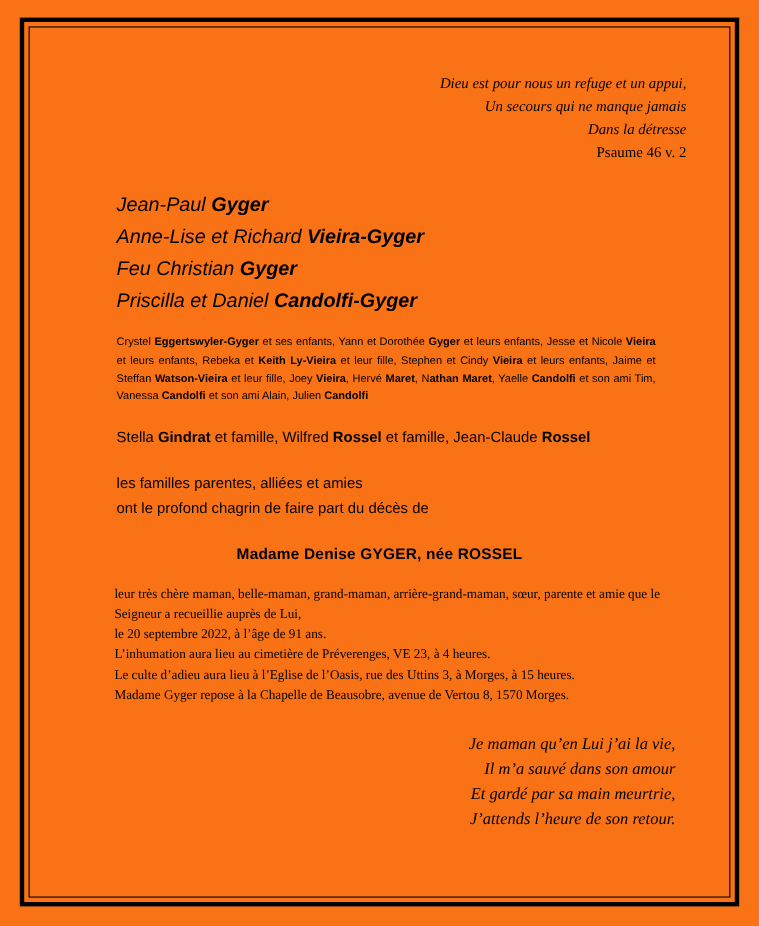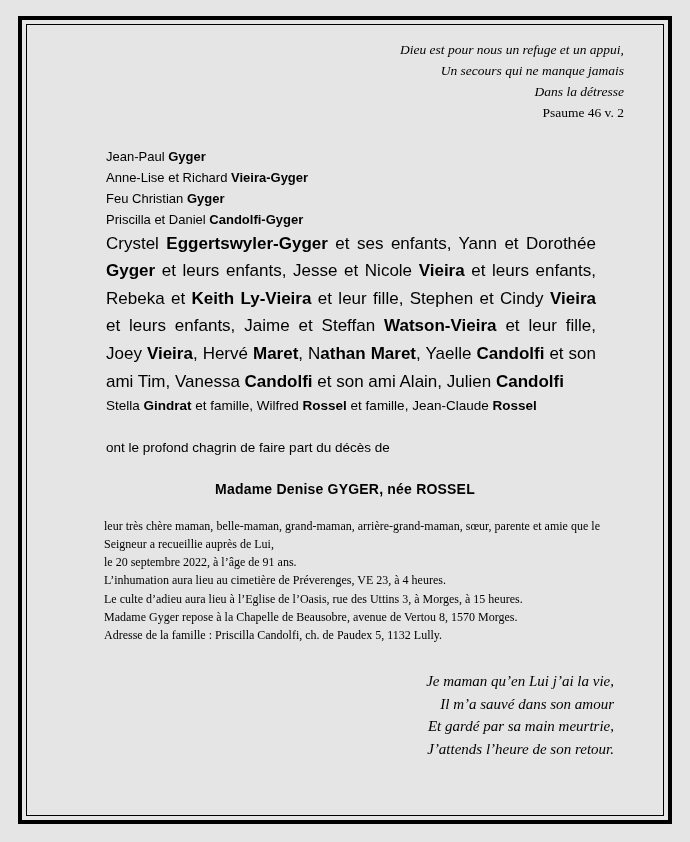--- a/index.html
+++ b/index.html
@@ -11,23 +11,23 @@
     width: 690px;
     height: 842px;
     font-family: "Liberation Sans", sans-serif;
     color: #000000;
     overflow: hidden;
   }
   .page {
     position: relative;
     width: 690px;
     height: 842px;
-    background: #e5e5e5;
+    background: #f97316;
     box-sizing: border-box;
-    padding: 6px 16px;
+    padding: 32px 16px;
   }
   .border-outer {
     position: absolute;
     left: 18px;
     top: 16px;
     right: 18px;
     bottom: 18px;
     border: 4px solid #000000;
   }
   .border-inner {
@@ -48,36 +48,39 @@
     font-size: 13.5px;
     line-height: 1.55;
     padding-right: 6px;
     font-family: "Liberation Serif", serif;
   }
   .verse-top .ref {
     font-style: normal;
   }
   .family-block {
     margin-top: 22px;
-    font-size: 13px;
+    font-size: 18px;
     line-height: 1.62;
     padding-left: 46px;
+    font-style: italic;
   }
   .family-block .line {
     white-space: nowrap;
   }
   b, .bold { font-weight: bold; }
   .kin-block {
-    font-size: 17px;
+    margin-top: 16px;
+    font-size: 10px;
     line-height: 1.62;
     padding-left: 46px;
     padding-right: 34px;
     text-align: justify;
   }
   .friends-block {
+    margin-top: 18px;
     font-size: 13.5px;
     line-height: 1.62;
     padding-left: 46px;
   }
   .grief-block {
     margin-top: 20px;
     font-size: 13.5px;
     line-height: 1.62;
     padding-left: 46px;
   }
@@ -141,32 +144,32 @@
       <div class="line">
         <span>Priscilla et Daniel </span><span class="bold">Candolfi-Gyger</span>
       </div>
     </div>
 
     <div class="kin-block">Crystel <b>Eggertswyler-Gyger</b> et ses enfants, Yann et Dorothée <b>Gyger</b> et leurs enfants, Jesse et Nicole <b>Vieira</b> et leurs enfants, Rebeka et <b>Keith Ly-Vieira</b> et leur fille, Stephen et Cindy <b>Vieira</b> et leurs enfants, Jaime et Steffan <b>Watson-Vieira</b> et leur fille, Joey <b>Vieira</b>, Hervé <b>Maret</b>, N<b>athan Maret</b>, Yaelle <b>Candolfi</b> et son ami Tim, Vanessa <b>Candolfi</b> et son ami Alain, Julien <b>Candolfi</b></div>
 
     <div class="friends-block">Stella <b>Gindrat</b> et famille, Wilfred <b>Rossel</b> et famille, Jean-Claude <b>Rossel</b></div>
 
     <div class="grief-block">
+      <div>les familles parentes, alliées et amies</div>
       <div>ont le profond chagrin de faire part du décès de</div>
     </div>
 
     <div class="deceased-name">Madame Denise GYGER, née ROSSEL</div>
 
     <div class="detail-block">
       <p class="p just">leur très chère maman, belle-maman, grand-maman, arrière-grand-maman, sœur, parente et amie que le Seigneur a recueillie auprès de Lui,</p>
       <p class="p">le 20 septembre 2022, à l’âge de 91 ans.</p>
       <p class="p">L’inhumation aura lieu au cimetière de Préverenges, VE 23, à 4 heures.</p>
       <p class="p just">Le culte d’adieu aura lieu à l’Eglise de l’Oasis, rue des Uttins 3, à Morges, à 15 heures.</p>
       <p class="p just">Madame Gyger repose à la Chapelle de Beausobre, avenue de Vertou 8, 1570 Morges.</p>
-      <p class="p">Adresse de la famille : Priscilla Candolfi, ch. de Paudex 5, 1132 Lully.</p>
     </div>
 
     <div class="verse-bottom">
       <div>Je maman qu’en Lui j’ai la vie,</div>
       <div>Il m’a sauvé dans son amour</div>
       <div>Et gardé par sa main meurtrie,</div>
       <div>J’attends l’heure de son retour.</div>
 
     </div>
 

